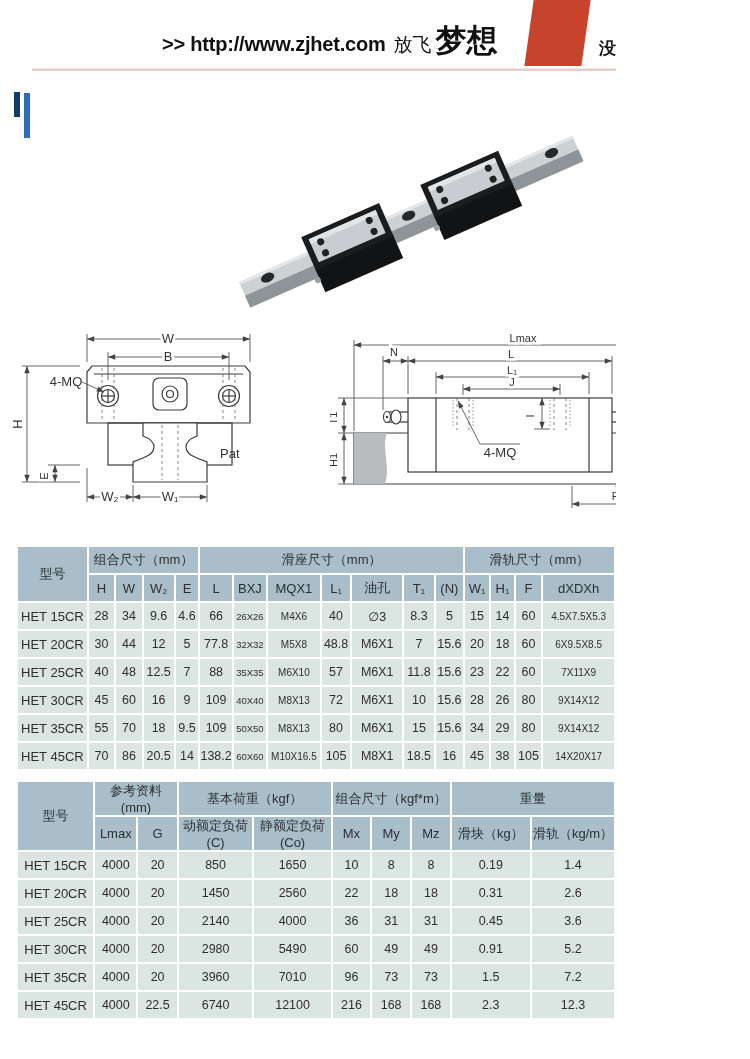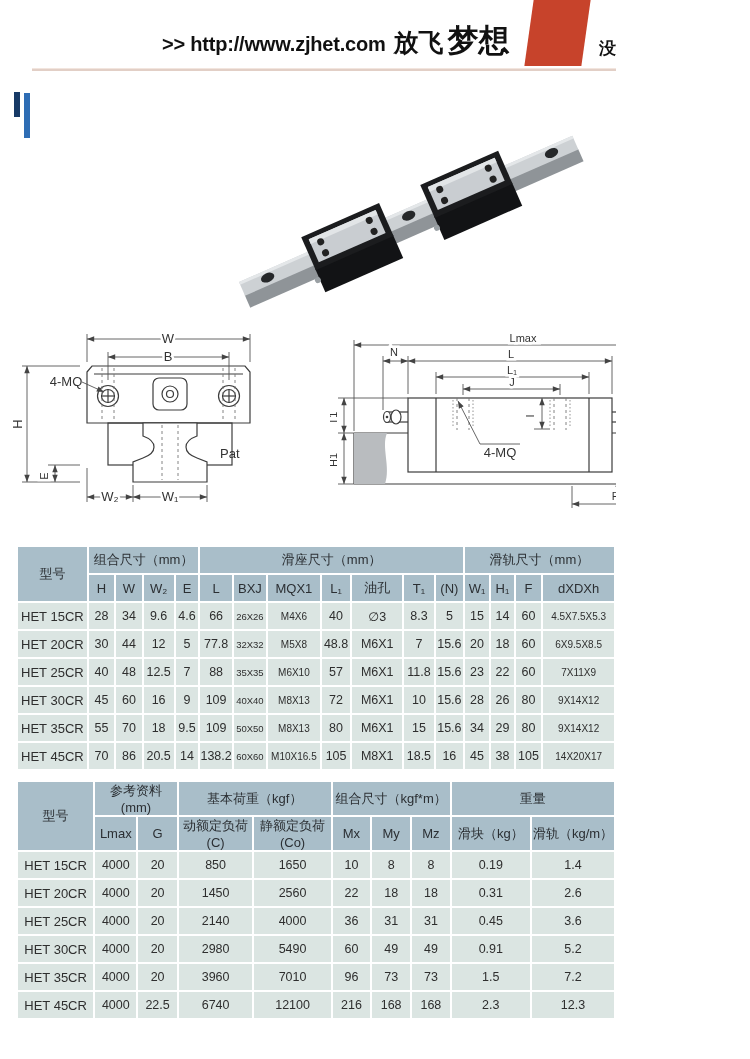--- a/index.html
+++ b/index.html
@@ -2,21 +2,21 @@
 <html><head>
 <meta charset="utf-8">
 <style>
   html,body{margin:0;padding:0;background:#ffffff;}
   .page{position:relative;width:616px;height:1059px;background:#fff;overflow:hidden;
         font-family:"Liberation Sans","DejaVu Sans",sans-serif;color:#222;}
 
   
   .hdr{position:absolute;left:162px;top:20px;display:flex;align-items:baseline;white-space:nowrap;}
   .hdr .url{font-size:20px;font-weight:bold;letter-spacing:-0.2px;color:#111;}
-  .hdr .sl-small{font-size:25px;font-weight:bold;margin-left:8px;color:#111;text-align:right;}
+  .hdr .sl-small{font-size:19px;font-weight:normal;margin-left:8px;color:#111;text-align:right;}
   .hdr .sl-big{font-size:31px;font-weight:bold;margin-left:4px;color:#111;}
   .red-shape{position:absolute;left:529px;top:0;width:57px;height:66px;background:#c7432b;transform:skewX(-8deg);}
   .slogan-right{position:absolute;left:599px;top:37px;font-size:17px;font-weight:bold;color:#111;white-space:nowrap;}
   .hdr-line{position:absolute;left:32px;top:68px;width:718px;height:2px;background:#e2cfc6;border-top:1px solid #f2e5de;}
 
   
   .bar1{position:absolute;left:14px;top:92px;width:6px;height:25px;background:#173a66;}
   .bar2{position:absolute;left:24px;top:93px;width:6px;height:45px;background:#2e6db4;}
   .series-title{position:absolute;left:38px;top:88px;font-size:23px;font-weight:bold;color:#2164ae;}
   .model-title{position:absolute;left:38px;top:115px;font-size:26px;font-weight:bold;color:#17181d;letter-spacing:1px;}

